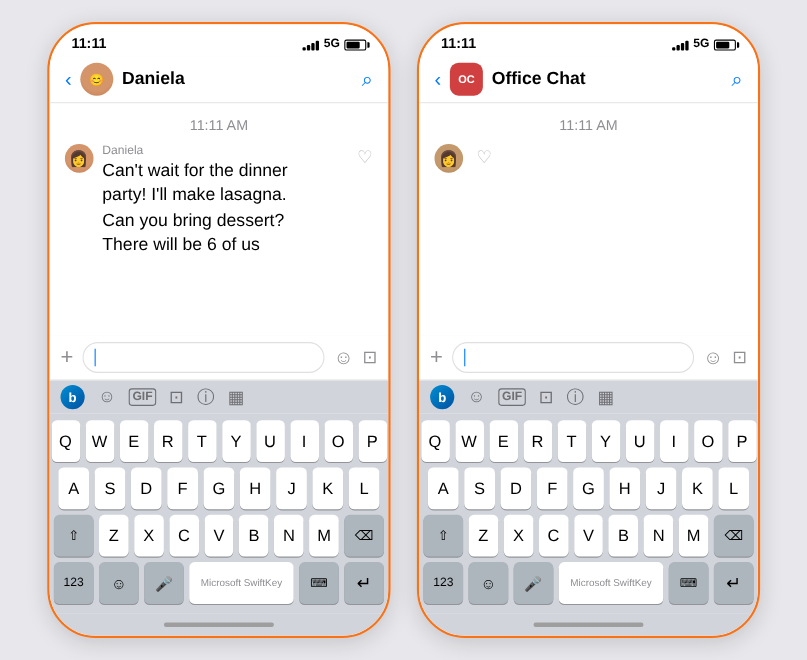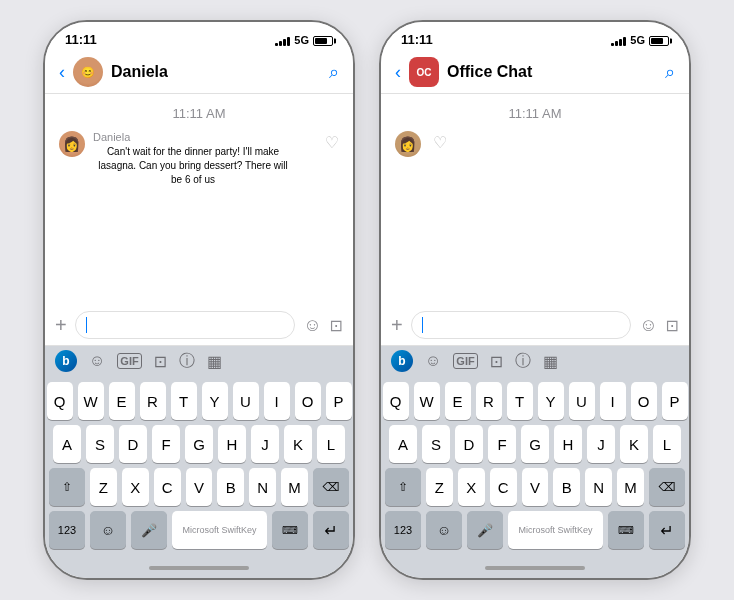--- a/index.html
+++ b/index.html
@@ -13,21 +13,21 @@
       gap: 24px;
       font-family: -apple-system, BlinkMacSystemFont, 'Segoe UI', sans-serif;
       overflow: hidden;
     }
 
     .phone {
       width: 312px;
       height: 560px;
       background: #f5f5f7;
       border-radius: 44px;
-      border: 2px solid #737373;
+      border: 2px solid #f97316;
       box-shadow: 0 4px 20px rgba(0,0,0,0.15), inset 0 0 0 1px rgba(255,255,255,0.8);
       display: flex;
       flex-direction: column;
       overflow: hidden;
       position: relative;
     }
 
     
     .status-bar {
       display: flex;
@@ -175,25 +175,24 @@
     }
     .msg-content {
       flex: 1;
     }
     .msg-sender {
       font-size: 11px;
       color: #8e8e93;
       margin-bottom: 2px;
     }
     .msg-bubble {
-      font-size: 10px;
+      font-size: 16px;
       color: #000;
       line-height: 1.4;
       max-width: 200px;
-      text-align: center;
     }
     .msg-heart {
       color: #c0c0c0;
       font-size: 16px;
       margin-left: 4px;
       margin-top: 2px;
     }
     .input-row {
       display: flex;
       align-items: center;

